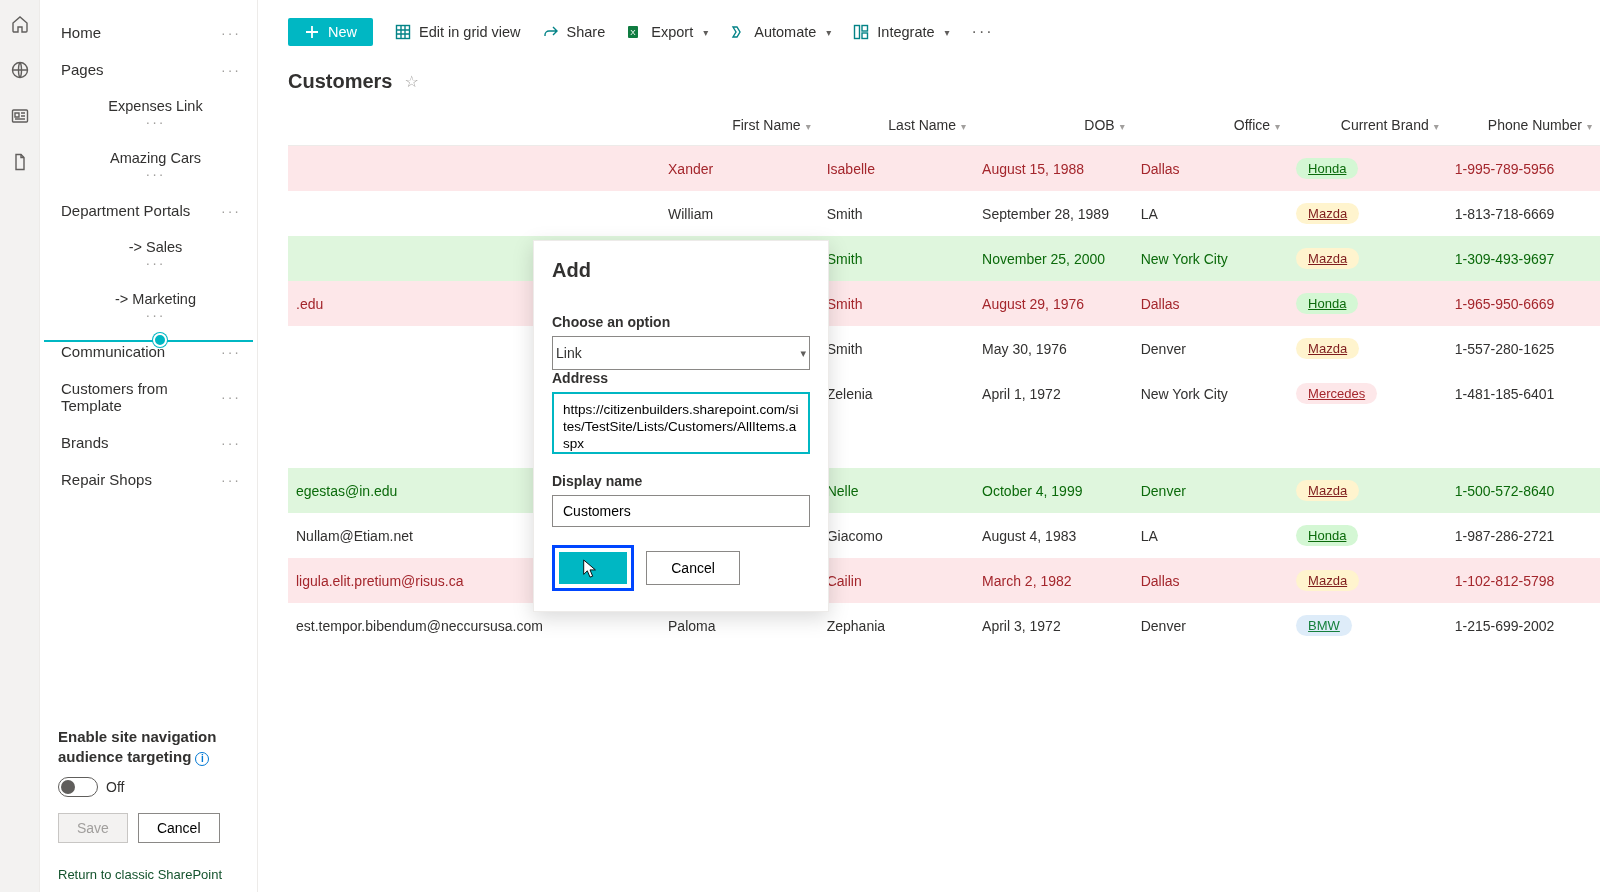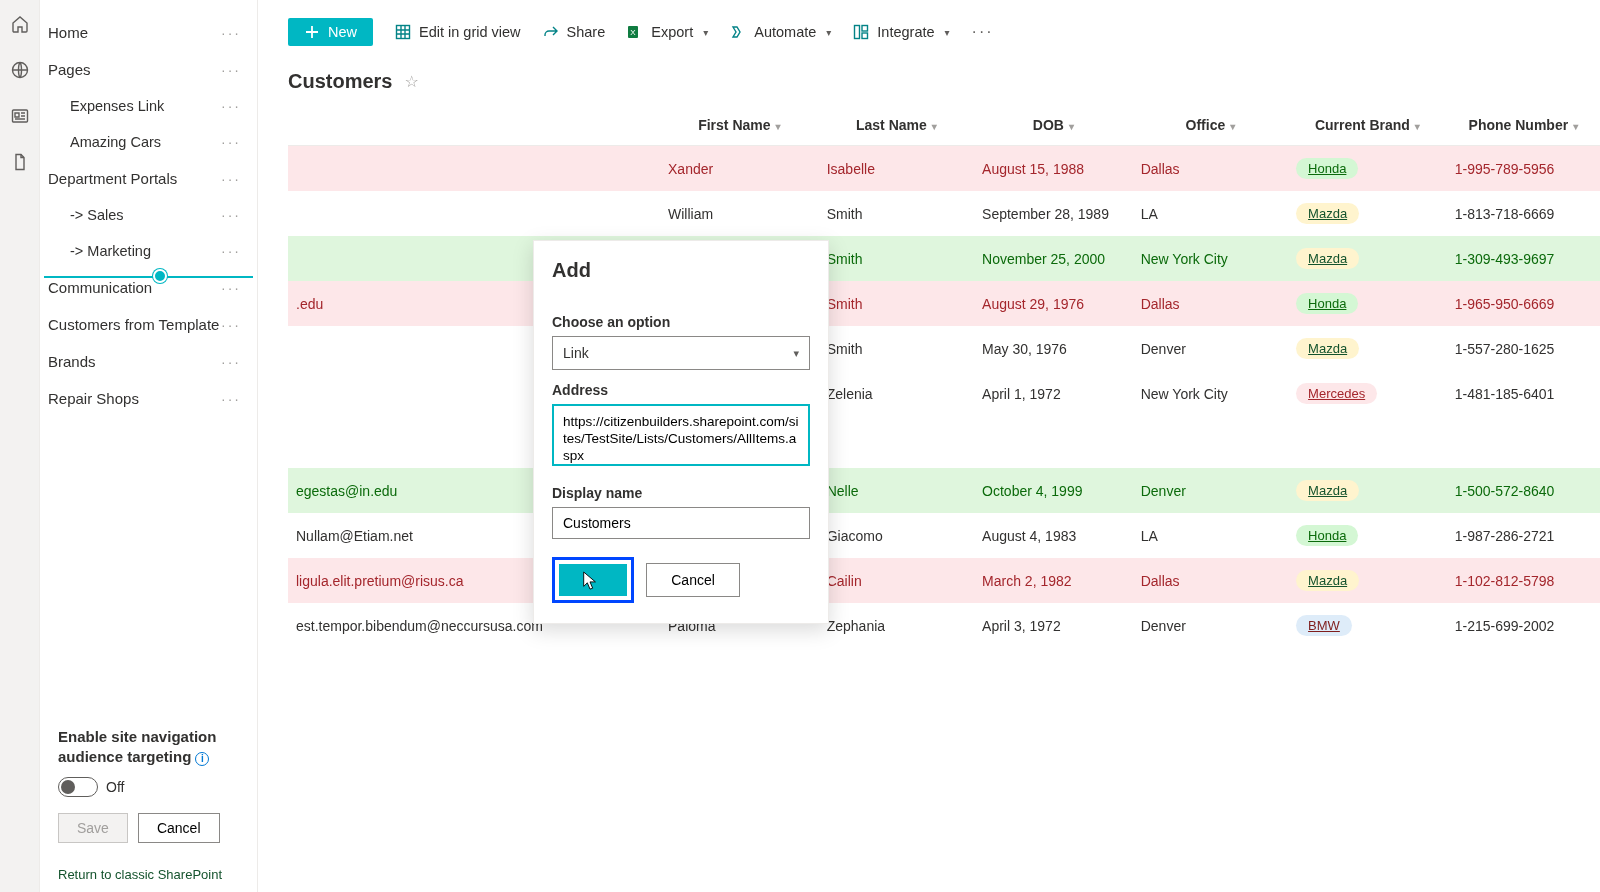--- a/index.html
+++ b/index.html
@@ -9,22 +9,22 @@
   .rail-icon { width:20px; height:20px; color:#605e5c; }
   .main { flex:1; display:flex; flex-direction:column; }
   .topstrip { height:84px; display:flex; align-items:flex-start; padding:0 0 0 30px; border-bottom:0; }
   .toptabs { display:flex; gap:22px; font-size:13px; color:#605e5c; padding-top:0;}
   .toptabs span{ padding:2px 0;}
   .logo-wrap{ margin-top:-2px;}
   .logo { width:126px; height:64px; display:flex; align-items:center; justify-content:center;}
   .logo svg{ width:110px;}
   .body { flex:1; display:flex; overflow:hidden;}
   .leftnav { width:218px; border-right:1px solid #edebe9; padding:14px 0 0 0; display:flex; flex-direction:column; position:relative;}
-  .nav-item { display:flex; align-items:center; justify-content:space-between; padding:10px 16px 10px 8px; cursor:pointer; font-size:15px; color:#323130;}
-  .nav-sub { padding-left:30px; font-size:14.5px;}
+  .nav-item { display:flex; align-items:center; justify-content:space-between; padding:10px 16px 10px 21px; cursor:pointer; font-size:15px; color:#323130;}
+  .nav-sub { padding-left:30px; font-size:14.5px;flex-direction:column;}
   .nav-more { color:#a19f9d; font-size:14px; letter-spacing:2px;}
   .nav-cluster { position:relative; }
   .drag-handle { position:absolute; left:113px; top:0; width:14px; height:14px; background:#00b7c3; border:2px solid #fff; border-radius:50%; box-shadow:0 0 0 1px #00b7c3;}
   .drag-line-top{ position:absolute; left:4px; right:4px; top:7px; height:2px; background:#00b7c3;}
   .nav-section-bottom { margin-top:auto; padding:14px 18px;}
   .audience { font-size:15px; font-weight:600; line-height:20px;}
   .info-icon{ display:inline-block; width:14px; height:14px; border:1px solid #0078d4; border-radius:50%; color:#0078d4; font-size:10px; text-align:center; line-height:12px; margin-left:4px;}
   .toggle-row{ display:flex; align-items:center; gap:8px; margin-top:10px;}
   .toggle { width:40px; height:20px; border:1px solid #605e5c; border-radius:10px; position:relative; background:#fff;}
   .toggle .knob{ position:absolute; left:2px; top:2px; width:14px; height:14px; border-radius:50%; background:#605e5c;}
@@ -38,45 +38,45 @@
   .cmd.primary{ background:#00b7c3; color:#fff; padding:6px 16px; border-radius:2px;}
   .cmd .ci{ width:16px; height:16px; display:flex; align-items:center; justify-content:center;}
   .chev{ font-size:10px; color:#605e5c; margin-left:2px;}
   .cmd.primary .ci svg *{ stroke:#fff;}
   .more-dots{ color:#605e5c; letter-spacing:2px; font-size:16px;}
   .page-title-row{ display:flex; align-items:center; gap:12px; padding:6px 0 12px 30px;}
   .page-title{ font-size:20px; font-weight:600;}
   .star{ color:#a19f9d; font-size:16px;}
   .table-wrap{ padding-left:30px; position:relative;}
   table{ border-collapse:collapse; width:100%; table-layout:fixed;}
-  th{ text-align:center; font-weight:700; font-size:14px; color:#323130; padding:12px 8px; border-bottom:1px solid #edebe9; white-space:nowrap;}
+  th{ text-align:right; font-weight:400; font-size:14px; color:#323130; padding:12px 8px; border-bottom:1px solid #edebe9; white-space:nowrap;}
   th .hchev{ font-size:10px; color:#a19f9d; margin-left:5px;}
   td{ padding:12px 8px; font-size:14px; color:#323130; white-space:nowrap; overflow:hidden; text-overflow:ellipsis;}
   tr.row-red{ background:#fde7e9;}
   tr.row-red td{ color:#a4262c;}
   tr.row-green{ background:#dff6dd;}
   tr.row-green td{ color:#0b6a0b;}
   .pill{ display:inline-block; padding:3px 12px; border-radius:12px; font-size:13px;text-decoration:underline;}
   .pill.honda{ background:#d4f7d4; color:#0b6a0b;}
-  .pill.mazda{ background:#fff4ce; color:#14532d;}
+  .pill.mazda{ background:#fff4ce; color:#7f1d1d;}
   .pill.mercedes{ background:#fde7e9; color:#a4262c;}
-  .pill.bmw{ background:#deecf9; color:#7f1d1d;}
+  .pill.bmw{ background:#deecf9; color:#15803d;}
   .email-cell{ position:relative;}
   col.c-email{ width:340px;}
   col.c-fn{ width:145px;}
   col.c-ln{ width:142px;}
   col.c-dob{ width:145px;}
   col.c-office{ width:142px;}
   col.c-brand{ width:145px;}
   col.c-phone{ width:140px;}
   
   .dialog{ position:absolute; left:275px; top:240px; width:296px; background:#fff; box-shadow:0 6px 20px rgba(0,0,0,0.15); border:1px solid #edebe9; padding:18px 18px 20px 18px; z-index:50;}
   .dialog h3{ font-size:20px; font-weight:600; margin-bottom:32px;}
   .dlabel{ font-size:14px; font-weight:600; margin-bottom:6px;}
-  .dselect{ width:100%; border:1px solid #8a8886; padding:8px 10px; font-size:14px; background:#fff; display:flex; justify-content:space-between; align-items:center; margin-bottom:12px;}
+  .dselect{ width:100%; border:1px solid #8a8886; padding:8px 3px; font-size:14px; background:#fff; display:flex; justify-content:space-between; align-items:center; margin-bottom:0;}
   .dtextarea{ width:100%; border:2px solid #00b7c3; padding:7px 9px; font-size:13.5px; line-height:17px; resize:none; height:62px; font-family:inherit; margin-bottom:16px;}
   .dinput{ width:100%; border:1px solid #8a8886; padding:7px 10px; font-size:14px; margin-bottom:18px;}
   .dbtnrow{ display:flex; gap:12px; align-items:center;}
   .highlight-frame{ border:3px solid #0046ff; padding:4px; display:inline-block;}
   .dbtn{ padding:8px 24px; font-size:14px; cursor:pointer;}
   .dbtn.ok{ background:#00b7c3; color:#fff; border:none; min-width:58px; position:relative;}
   .dbtn.cancel{ background:#fff; border:1px solid #8a8886;}
   .cursor{ position:absolute; left:22px; top:6px; width:18px; height:22px; pointer-events:none;}
   .gap-row td{ height:52px;}
 </style>

